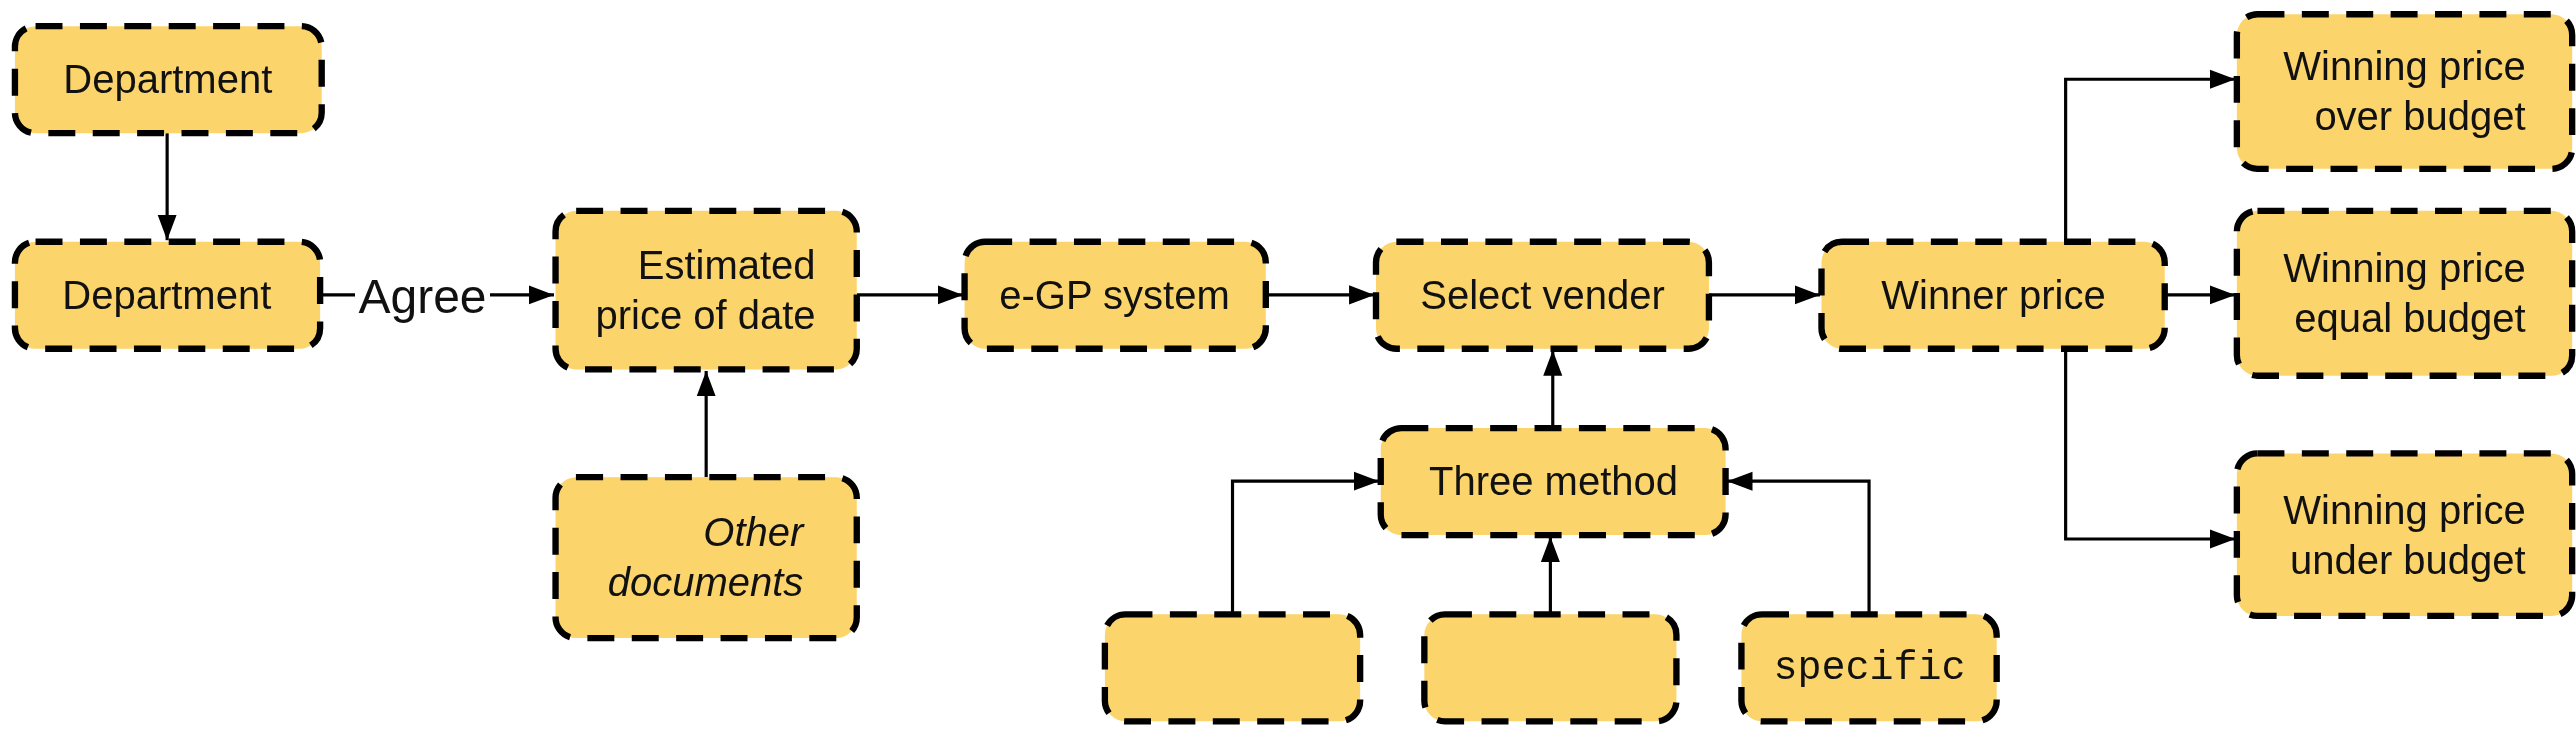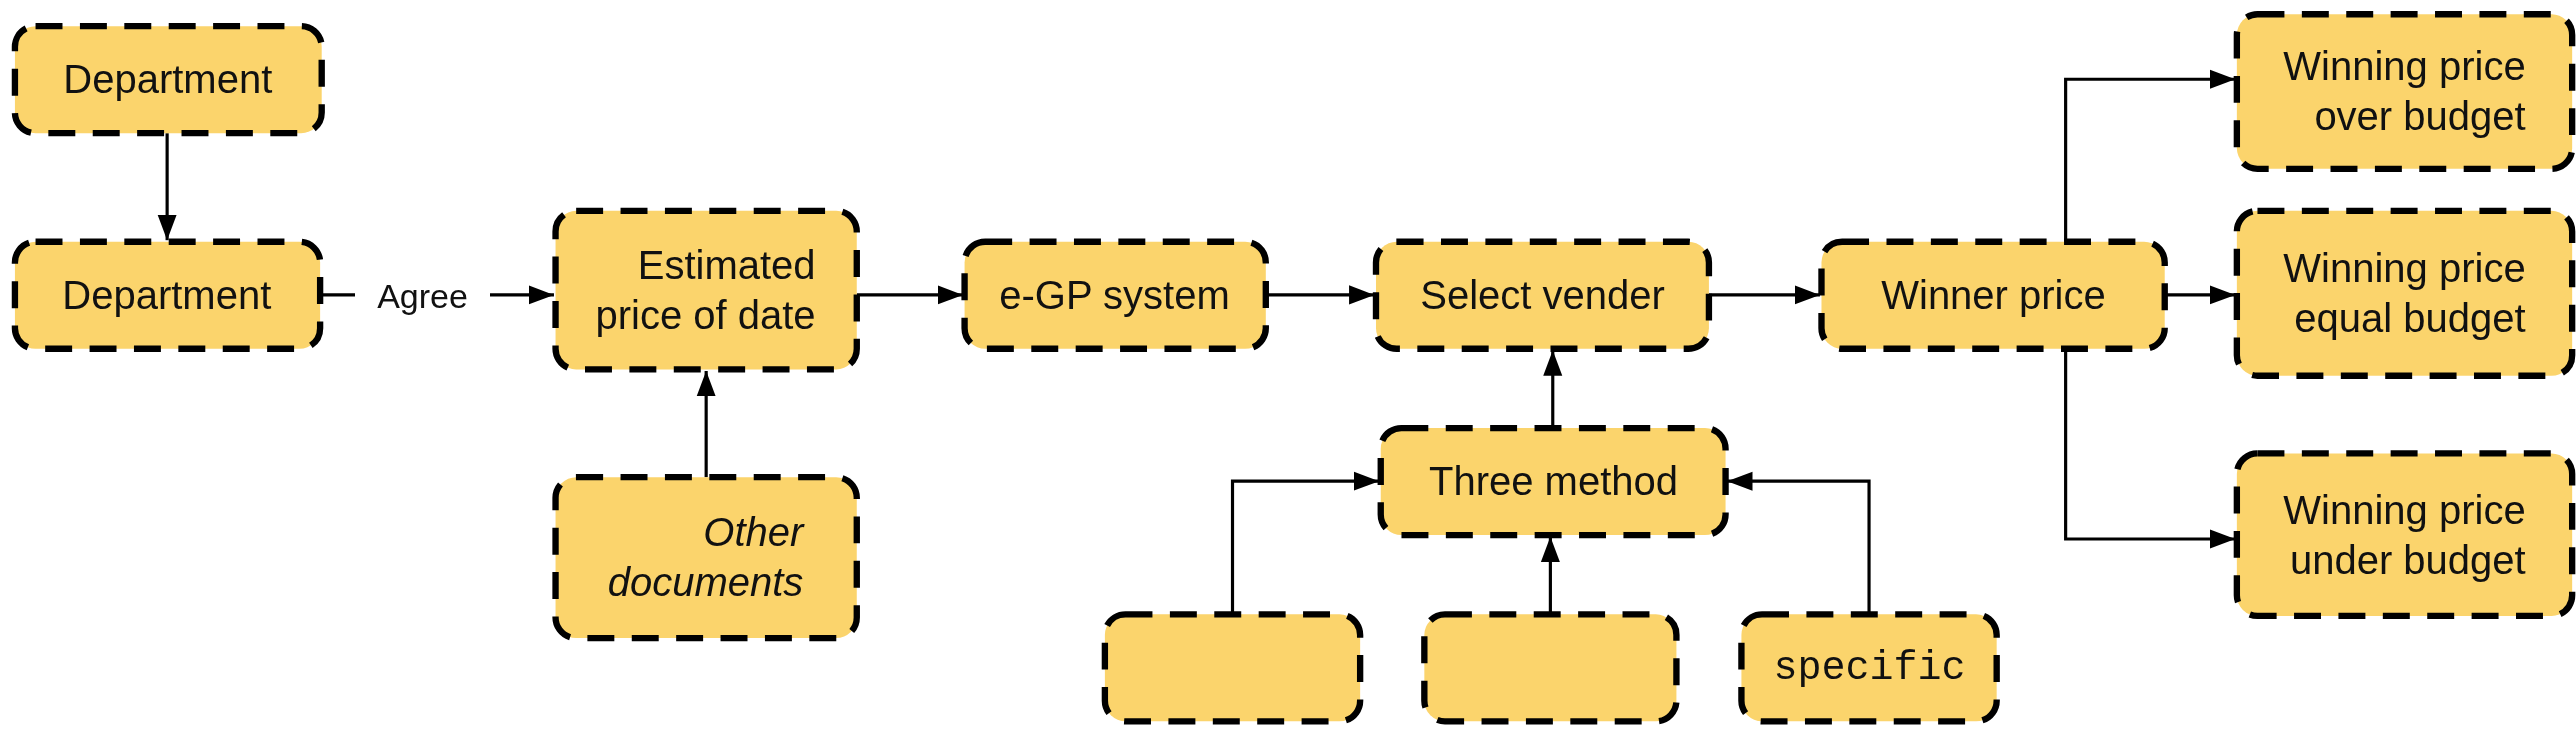--- a/index.html
+++ b/index.html
@@ -39,21 +39,21 @@
     font-size:40px;
     line-height:1.24;
     color:var(--text);
     pointer-events:none;
   }
   .edge-label{
     position:absolute;
     display:flex;
     align-items:center;
     justify-content:center;
-    font-size:34px;
+    font-size:48px;
     color:var(--text);
     background:var(--bg);
   }
 </style>
 </head>
 <body>
 
 <div id="canvas">
 
   <svg id="diagram-svg" width="2576" height="738" viewBox="0 0 3248 931">

